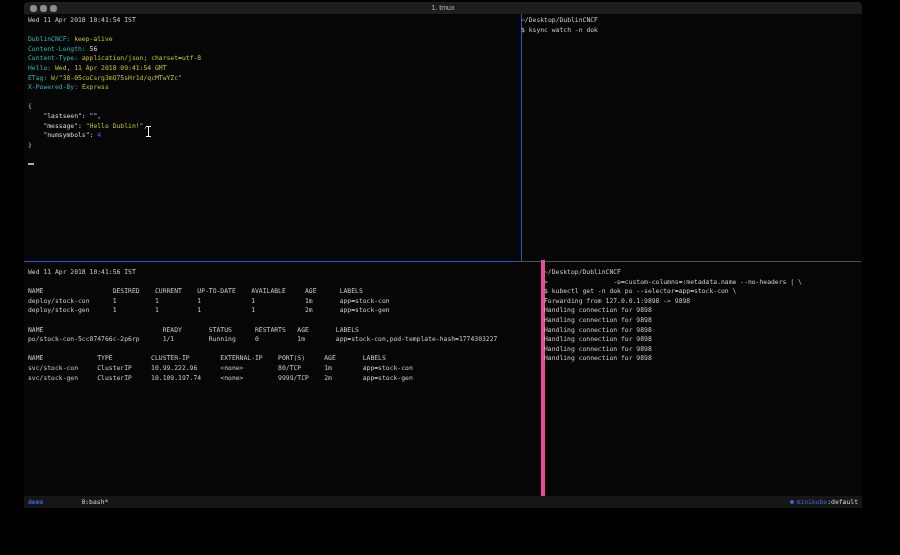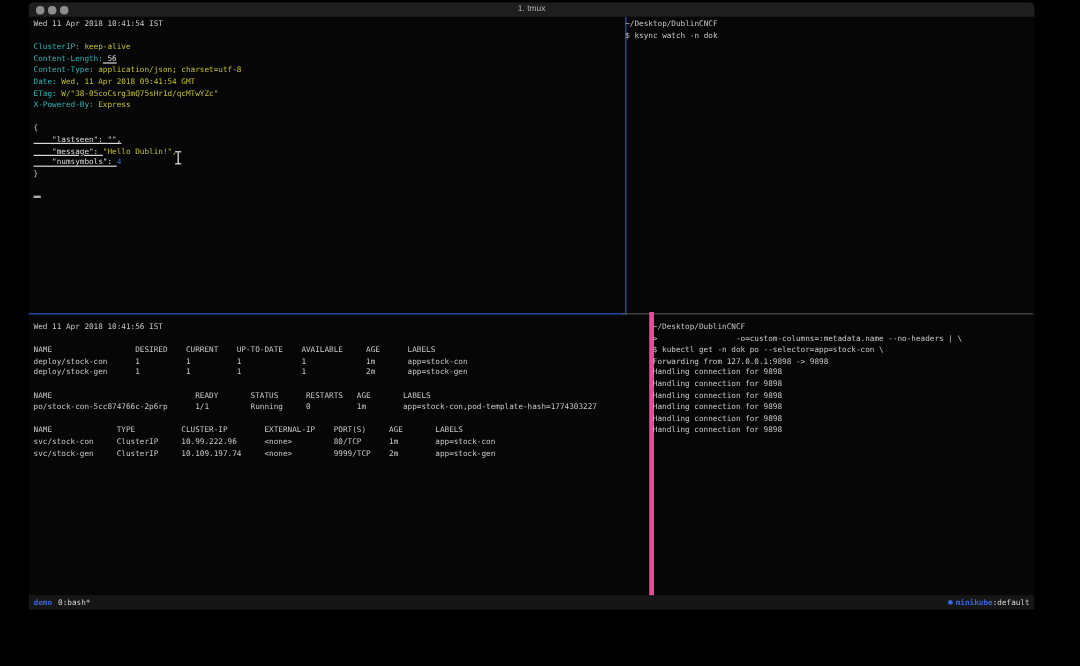--- a/index.html
+++ b/index.html
@@ -18,31 +18,31 @@
            border-bottom:1px solid #2458d0;padding:2px 0 0 4px;}
   .pane-tr{left:494px;top:12px;width:340px;height:245px;border-bottom:1px solid #4f4f4f;
            padding:2px 0 0 3px;}
   .pane-bl{left:0;top:258px;width:513px;height:236px;border-right:4px solid #ec4899;
            padding:8px 0 0 4px;}
   .pane-br{left:514px;top:258px;width:324px;height:236px;padding:8px 0 0 6px;}
   .line{height:9.6px;line-height:9.6px;white-space:pre;}
   .c-cyan{color:#2ab5b5;}
   .c-yellow{color:#c2c226;}
   .c-blue{color:#3a67d9;}
-  .c-white{color:#dadada;text-decoration:underline;}
+  .c-white{color:#dadada;}
   .term-cursor{display:inline-block;width:6px;height:2.5px;background:#aeaeae;vertical-align:middle;}
   .statusbar{position:absolute;left:0;top:494px;width:100%;height:12px;background:#161616;
              font-size:6.4px;line-height:12px;color:#cfcfcf;}
   .statusbar .left{position:absolute;left:4px;top:0;}
   .statusbar .session{color:#3a67d9;font-weight:bold;margin-right:5px;margin-top:12px;}
-  .statusbar .winlabel{color:#d6d6d6;}
+  .statusbar .winlabel{color:#d6d6d6;margin-left:33px;}
   .statusbar .right{position:absolute;right:4px;top:0;}
   .kube-dot{display:inline-block;width:4.5px;height:4.5px;border-radius:50%;
             background:#3a67d9;margin-right:2px;}
-  .ctx{color:#3a67d9;font-weight:bold;}
+  .ctx{color:#3a67d9;}
   .ns{color:#d6d6d6;}
   .mouse-ibeam{position:absolute;left:146px;top:126px;width:5px;height:11px;}
   .mouse-ibeam .stem{position:absolute;left:2px;top:1px;width:1.3px;height:9px;background:#ededed;}
   .mouse-ibeam .capt{position:absolute;left:0;top:0;width:5px;height:1.3px;background:#ededed;}
   .mouse-ibeam .capb{position:absolute;left:0;bottom:0;width:5px;height:1.3px;background:#ededed;}
 </style>
 </head>
 <body>
 
 <div class="canvas">
@@ -53,24 +53,24 @@
         <span class="light"></span>
         <span class="light"></span>
         <span class="light"></span>
       </div>
       <div class="title">1. tmux</div>
     </div>
 
     <div class="pane pane-tl">
       <div class="line">Wed 11 Apr 2018 10:41:54 IST</div>
       <div class="line"></div>
-      <div class="line"><span class="c-cyan">ClusterIP:</span><span class="c-yellow"> keep-alive</span></div>
+      <div class="line"><span class="c-cyan">DublinCNCF:</span><span class="c-yellow"> keep-alive</span></div>
       <div class="line"><span class="c-cyan">Content-Length:</span><span class="c-white"> 56</span></div>
       <div class="line"><span class="c-cyan">Content-Type:</span><span class="c-yellow"> application/json; charset=utf-8</span></div>
-      <div class="line"><span class="c-cyan">Date:</span><span class="c-yellow"> Wed, 11 Apr 2018 09:41:54 GMT</span></div>
+      <div class="line"><span class="c-cyan">Hello:</span><span class="c-yellow"> Wed, 11 Apr 2018 09:41:54 GMT</span></div>
       <div class="line"><span class="c-cyan">ETag:</span><span class="c-yellow"> W/"38-05coCsrg3mQ75sHr1d/qcMTwYZc"</span></div>
       <div class="line"><span class="c-cyan">X-Powered-By:</span><span class="c-yellow"> Express</span></div>
       <div class="line"></div>
       <div class="line">{</div>
       <div class="line"><span class="c-white">    "lastseen": </span><span class="c-white">"",</span></div>
       <div class="line"><span class="c-white">    "message": </span><span class="c-yellow">"Hello Dublin!",</span></div>
       <div class="line"><span class="c-white">    "numsymbols": </span><span class="c-blue">4</span></div>
       <div class="line">}</div>
       <div class="line"></div>
       <div class="line"><span class="term-cursor"></span></div>

